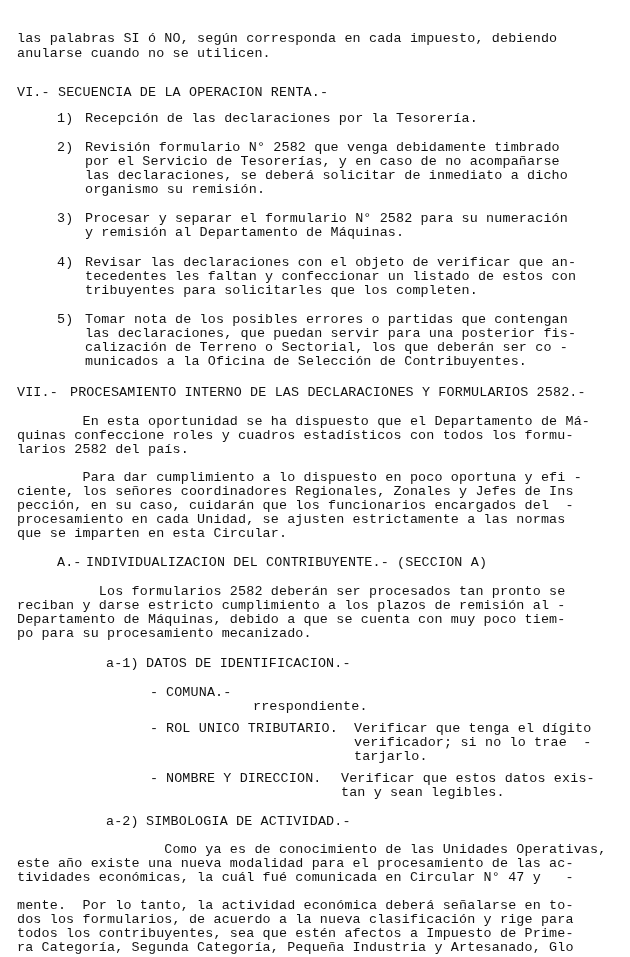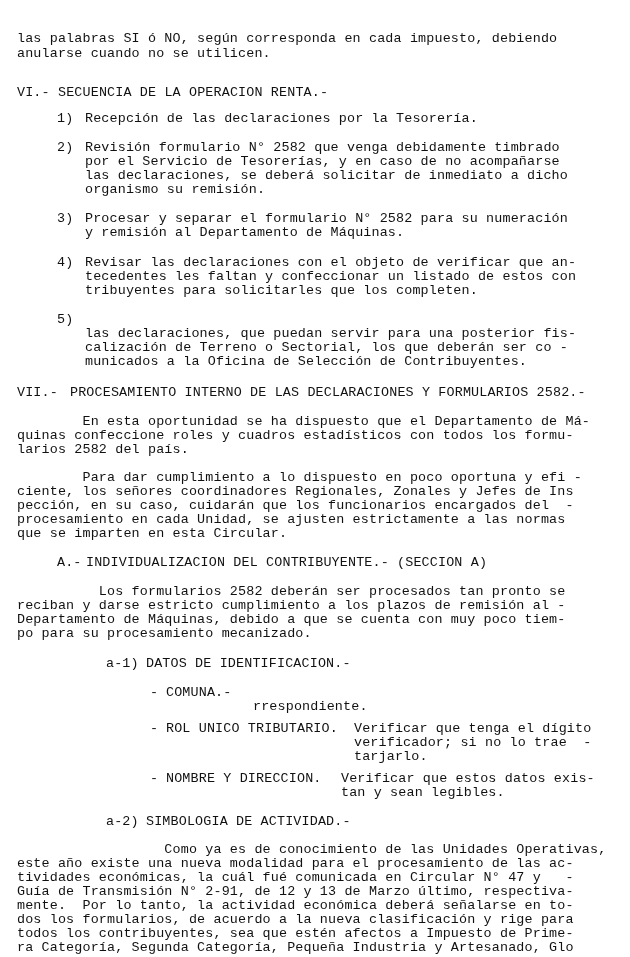--- a/index.html
+++ b/index.html
@@ -38,20 +38,21 @@
   <div class="ln" style="left:57px;top:196px">3)</div>
   <div class="ln" style="left:85px;top:196px">Procesar y separar el formulario N° 2582 para su numeración</div>
   <div class="ln" style="left:85px;top:210px">y remisión al Departamento de Máquinas.</div>
 
   <div class="ln" style="left:57px;top:240px">4)</div>
   <div class="ln" style="left:85px;top:240px">Revisar las declaraciones con el objeto de verificar que an-</div>
   <div class="ln" style="left:85px;top:254px">tecedentes les faltan y confeccionar un listado de estos con</div>
   <div class="ln" style="left:85px;top:268px">tribuyentes para solicitarles que los completen.</div>
 
   <div class="ln" style="left:57px;top:297px">5)</div>
+  <div class="ln" style="left:85px;top:297px">Tomar nota de los posibles errores o partidas que contengan</div>
   <div class="ln" style="left:85px;top:311px">las declaraciones, que puedan servir para una posterior fis-</div>
   <div class="ln" style="left:85px;top:325px">calización de Terreno o Sectorial, los que deberán ser co -</div>
   <div class="ln" style="left:85px;top:339px">municados a la Oficina de Selección de Contribuyentes.</div>
 
   <div class="ln b" style="left:17px;top:370px">VII.-</div>
   <div class="ln u" style="left:70px;top:370px">PROCESAMIENTO INTERNO DE LAS DECLARACIONES Y FORMULARIOS 2582.-</div>
 
   <div class="ln" style="left:17px;top:399px">        En esta oportunidad se ha dispuesto que el Departamento de Má-</div>
   <div class="ln" style="left:17px;top:413px">quinas confeccione roles y cuadros estadísticos con todos los formu-</div>
   <div class="ln" style="left:17px;top:427px">larios 2582 del país.</div>
@@ -87,19 +88,18 @@
   <div class="ln u" style="left:166px;top:756px">NOMBRE Y DIRECCION.</div>
   <div class="ln" style="left:341px;top:756px">Verificar que estos datos exis-</div>
   <div class="ln" style="left:341px;top:770px">tan y sean legibles.</div>
 
   <div class="ln" style="left:106px;top:799px">a-2)</div>
   <div class="ln u" style="left:146px;top:799px">SIMBOLOGIA DE ACTIVIDAD.-</div>
 
   <div class="ln" style="left:17px;top:827px">                  Como ya es de conocimiento de las Unidades Operativas,</div>
   <div class="ln" style="left:17px;top:841px">este año existe una nueva modalidad para el procesamiento de las ac-</div>
   <div class="ln" style="left:17px;top:855px">tividades económicas, la cuál fué comunicada en Circular N° 47 y   -</div>
-  <div class="ln" style="left:17px;top:869px">Guía de Transmisión N° 2-91, de 12 y 13 de Marzo último, respectiva-</div>
   <div class="ln" style="left:17px;top:883px">mente.  Por lo tanto, la actividad económica deberá señalarse en to-</div>
   <div class="ln" style="left:17px;top:897px">dos los formularios, de acuerdo a la nueva clasificación y rige para</div>
   <div class="ln" style="left:17px;top:911px">todos los contribuyentes, sea que estén afectos a Impuesto de Prime-</div>
   <div class="ln" style="left:17px;top:925px">ra Categoría, Segunda Categoría, Pequeña Industria y Artesanado, Glo</div>
 
 </div>
 
 </body></html>

